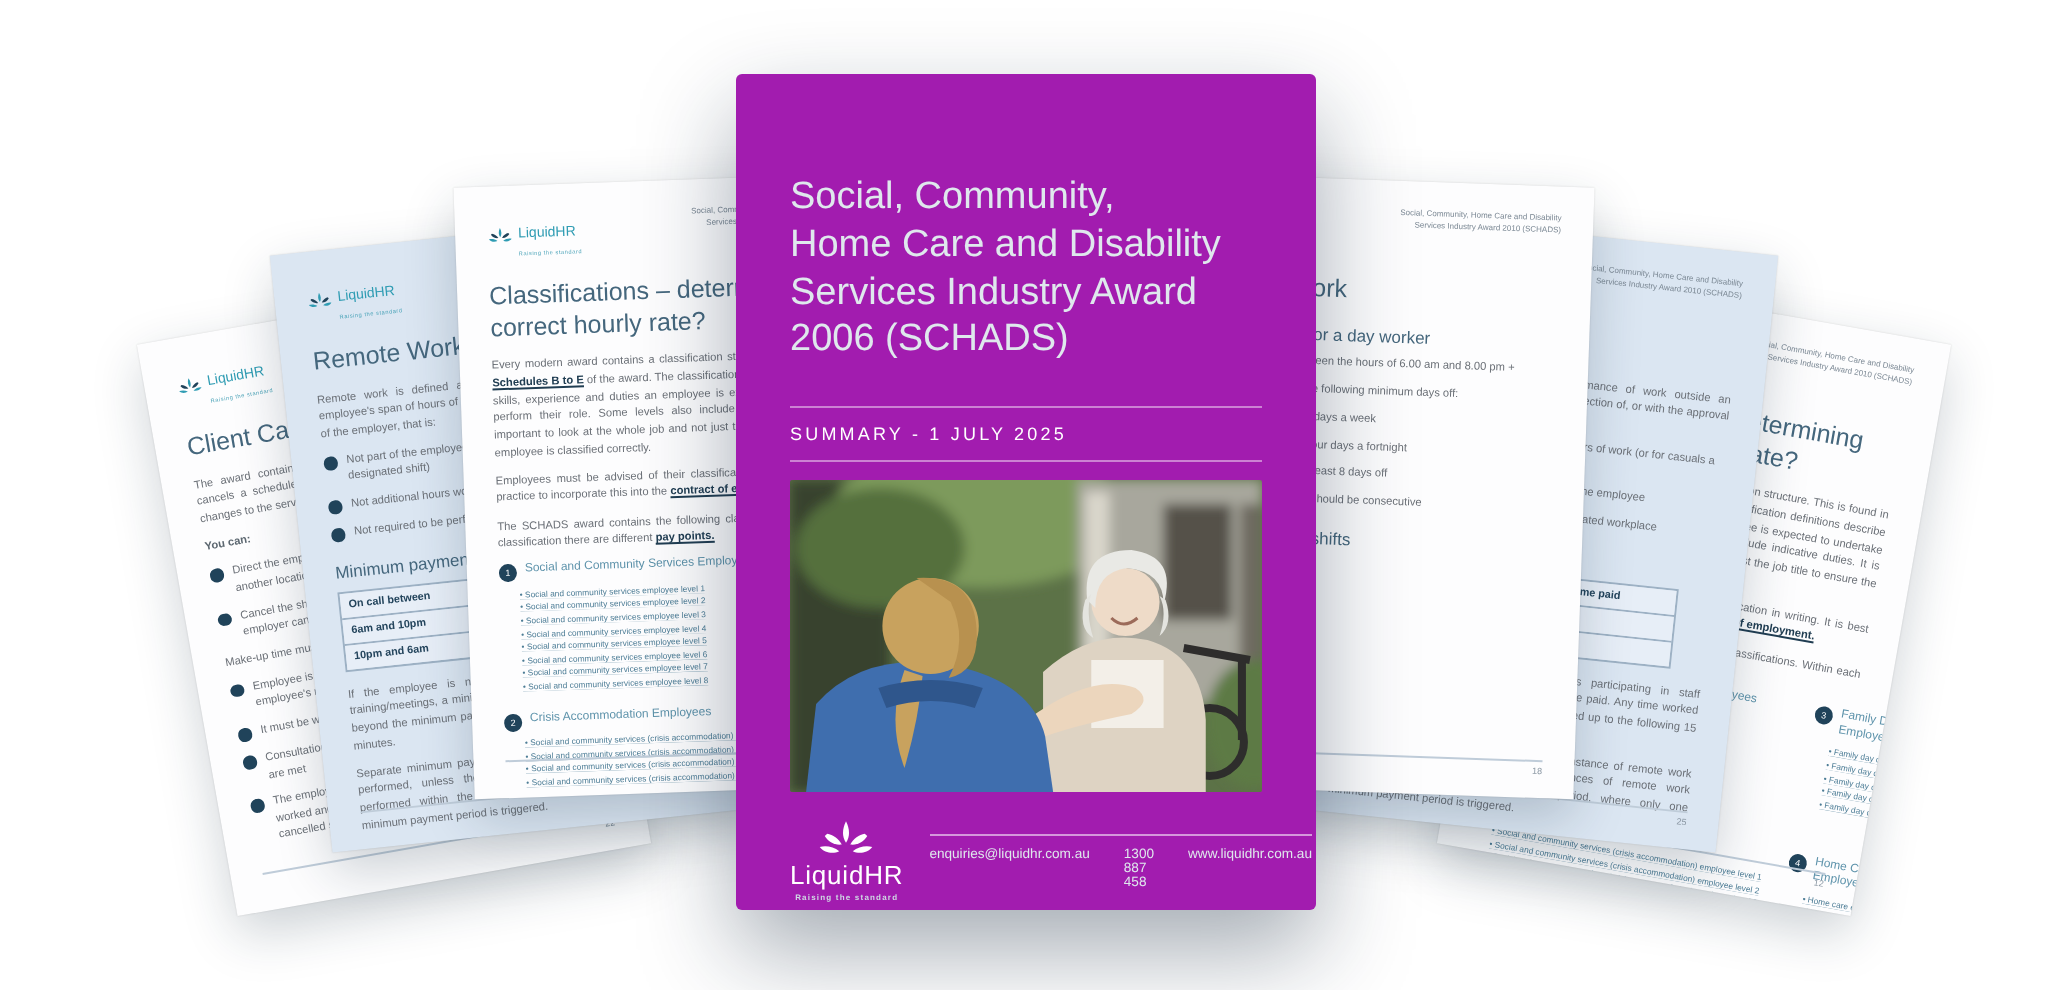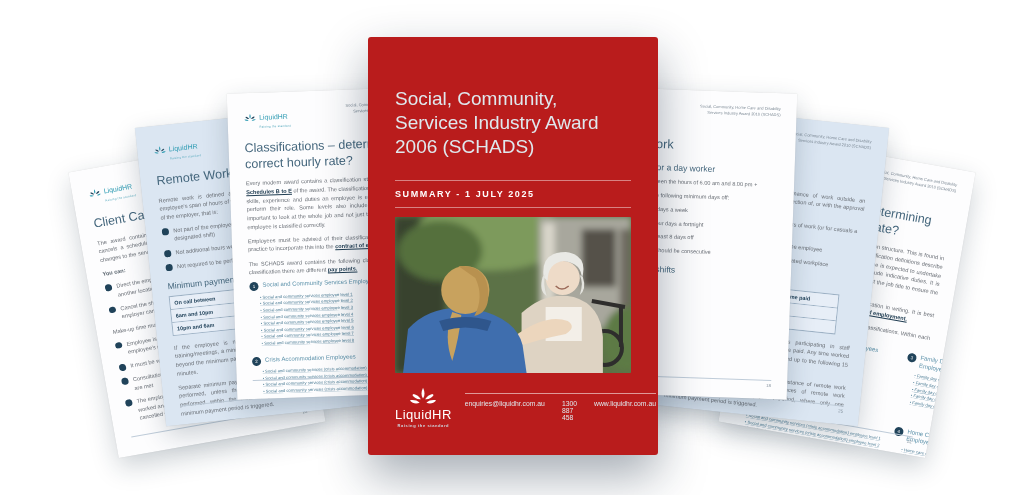--- a/index.html
+++ b/index.html
@@ -52,27 +52,27 @@
   .lvllist{padding-left:10px;}
   .lvl{font-size:4.2px;color:#4d7d96;text-decoration:underline;white-space:nowrap;
        overflow:hidden;margin-bottom:1.6px;}
   .lvl::before{content:"•  ";text-decoration:none;}
 
   .pg-foot{position:absolute;left:16px;right:16px;bottom:11px;border-top:1px solid #bfccd9;
            padding-top:2px;display:flex;justify-content:flex-end;}
   .pg-num{font-size:4.5px;color:#8a97a3;}
 
   
-  .cover{position:absolute;left:368px;top:37px;width:290px;height:418px;background:#b91c1c;
+  .cover{position:absolute;left:368px;top:37px;width:290px;height:418px;background:#a21caf;
          border-radius:3px;box-shadow:0 20px 48px rgba(15,35,55,.38);z-index:10;
          box-sizing:border-box;padding:0 27px;}
   .cov-title{margin-top:50px;color:#dfe8ed;font-weight:400;}
   .tl{display:block;font-size:19px;line-height:1.25;white-space:nowrap;}
   .cov-rule{border:none;border-top:1px solid rgba(255,255,255,.45);margin:13px 0 0;}
-  .cov-sum{font-size:9px;font-weight:bold;letter-spacing:1.6px;color:#ffffff;margin:8px 0;}
+  .cov-sum{font-size:9px;font-weight:normal;letter-spacing:1.6px;color:#ffffff;margin:8px 0;}
   .photo{width:236px;height:156px;margin-top:9px;display:block;border-radius:1px;}
   .cov-foot{display:flex;align-items:center;gap:13px;margin-top:14px;}
   .cov-brand{text-align:center;color:#fff;flex:0 0 auto;}
   .cov-brand svg{width:30px;height:20px;display:block;margin:0 auto 1px;}
   .cov-brand-name{font-size:13px;letter-spacing:.4px;line-height:1;}
   .cov-brand-tag{display:block;font-size:4px;font-weight:bold;letter-spacing:.6px;
                  color:#cfdce4;margin-top:2px;}
   .cov-right{flex:1;}
   .cov-line{border:none;border-top:1px solid rgba(255,255,255,.55);margin:0;}
   .cov-contacts{display:flex;gap:17px;margin-top:6px;font-size:6.8px;color:#dfe8ed;}
@@ -423,20 +423,21 @@
     <p class="p">Where possible, days off should be consecutive</p>
     <h2 class="pg-sub">Breaks between shifts</h2>
     <footer class="pg-foot">
       <span class="pg-num">18</span>
     </footer>
   </section>
 
   <section class="cover">
     <h1 class="cov-title">
       <span class="tl">Social, Community,</span>
+      <span class="tl">Home Care and Disability</span>
       <span class="tl">Services Industry Award</span>
       <span class="tl">2006 (SCHADS)</span>
     </h1>
     <hr class="cov-rule">
     <div class="cov-sum">SUMMARY - 1 JULY 2025</div>
     <hr class="cov-rule" style="margin-top:0">
 
     <svg class="photo" viewBox="0 0 235 156" preserveAspectRatio="none">
       <defs>
           <filter id="bl" x="-20%" y="-20%" width="140%" height="140%">

